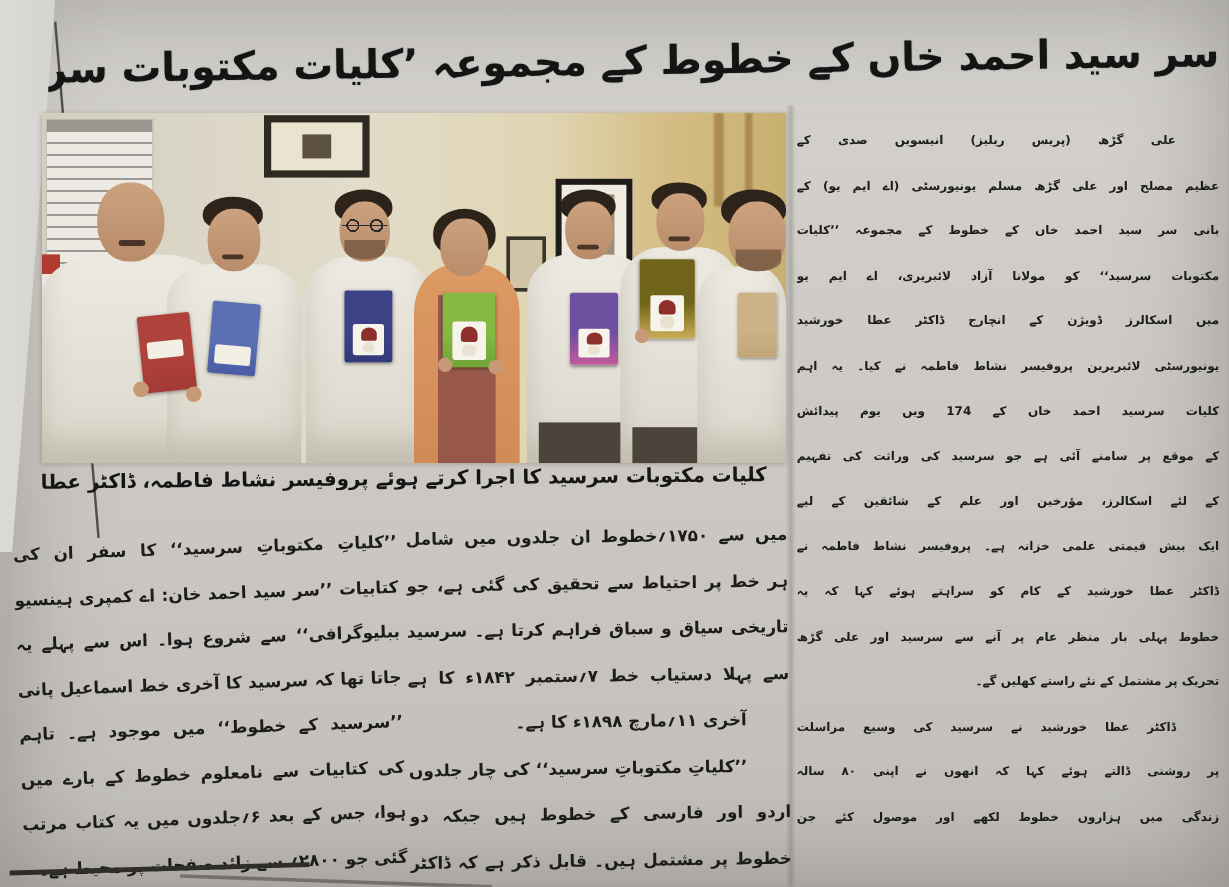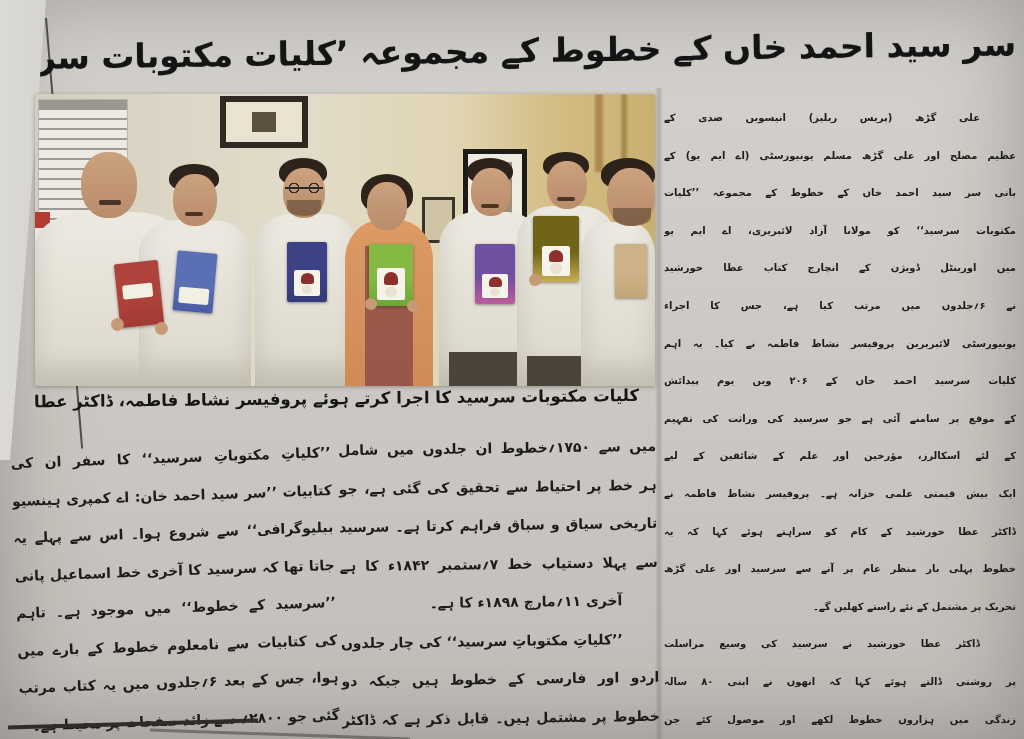--- a/index.html
+++ b/index.html
@@ -170,24 +170,23 @@
   </div>
 
   <div class="caption" dir="rtl">کلیات مکتوبات سرسید کا اجرا کرتے ہوئے پروفیسر نشاط فاطمہ، ڈاکٹر عطا خورشید و دیگر</div>
 
   <div class="col col-right" dir="rtl">
 
   <div class="line indent">علی گڑھ (پریس ریلیز) انیسویں صدی کے</div>
       <div class="line">عظیم مصلح اور علی گڑھ مسلم یونیورسٹی (اے ایم یو) کے</div>
       <div class="line">بانی سر سید احمد خاں کے خطوط کے مجموعہ ’’کلیات</div>
       <div class="line">مکتوبات سرسید‘‘ کو مولانا آزاد لائبریری، اے ایم یو</div>
-      <div class="line">میں اورینٹل ڈویژن کے انچارج کتاب عطا خورشید</div>
-      <div class="line">نے ۶؍جلدوں میں مرتب کیا ہے، جس کا اجراء</div>
+      <div class="line">میں اسکالرز ڈویژن کے انچارج ڈاکٹر عطا خورشید</div>
       <div class="line">یونیورسٹی لائبریرین پروفیسر نشاط فاطمہ نے کیا۔ یہ اہم</div>
-      <div class="line">کلیات سرسید احمد خاں کے ۲۰۶ ویں یوم پیدائش</div>
+      <div class="line">کلیات سرسید احمد خاں کے 174 ویں یوم پیدائش</div>
       <div class="line">کے موقع پر سامنے آئی ہے جو سرسید کی وراثت کی تفہیم</div>
       <div class="line">کے لئے اسکالرز، مؤرخین اور علم کے شائقین کے لیے</div>
       <div class="line">ایک بیش قیمتی علمی خزانہ ہے۔ پروفیسر نشاط فاطمہ نے</div>
       <div class="line">ڈاکٹر عطا خورشید کے کام کو سراہتے ہوئے کہا کہ یہ</div>
       <div class="line">خطوط پہلی بار منظر عام پر آنے سے سرسید اور علی گڑھ</div>
       <div class="line end">تحریک پر مشتمل کے نئے راستے کھلیں گے۔</div>
       <div class="line indent">ڈاکٹر عطا خورشید نے سرسید کی وسیع مراسلت</div>
       <div class="line">پر روشنی ڈالتے ہوئے کہا کہ انھوں نے اپنی ۸۰ سالہ</div>
       <div class="line">زندگی میں ہزاروں خطوط لکھے اور موصول کئے جن</div>
     </div>

